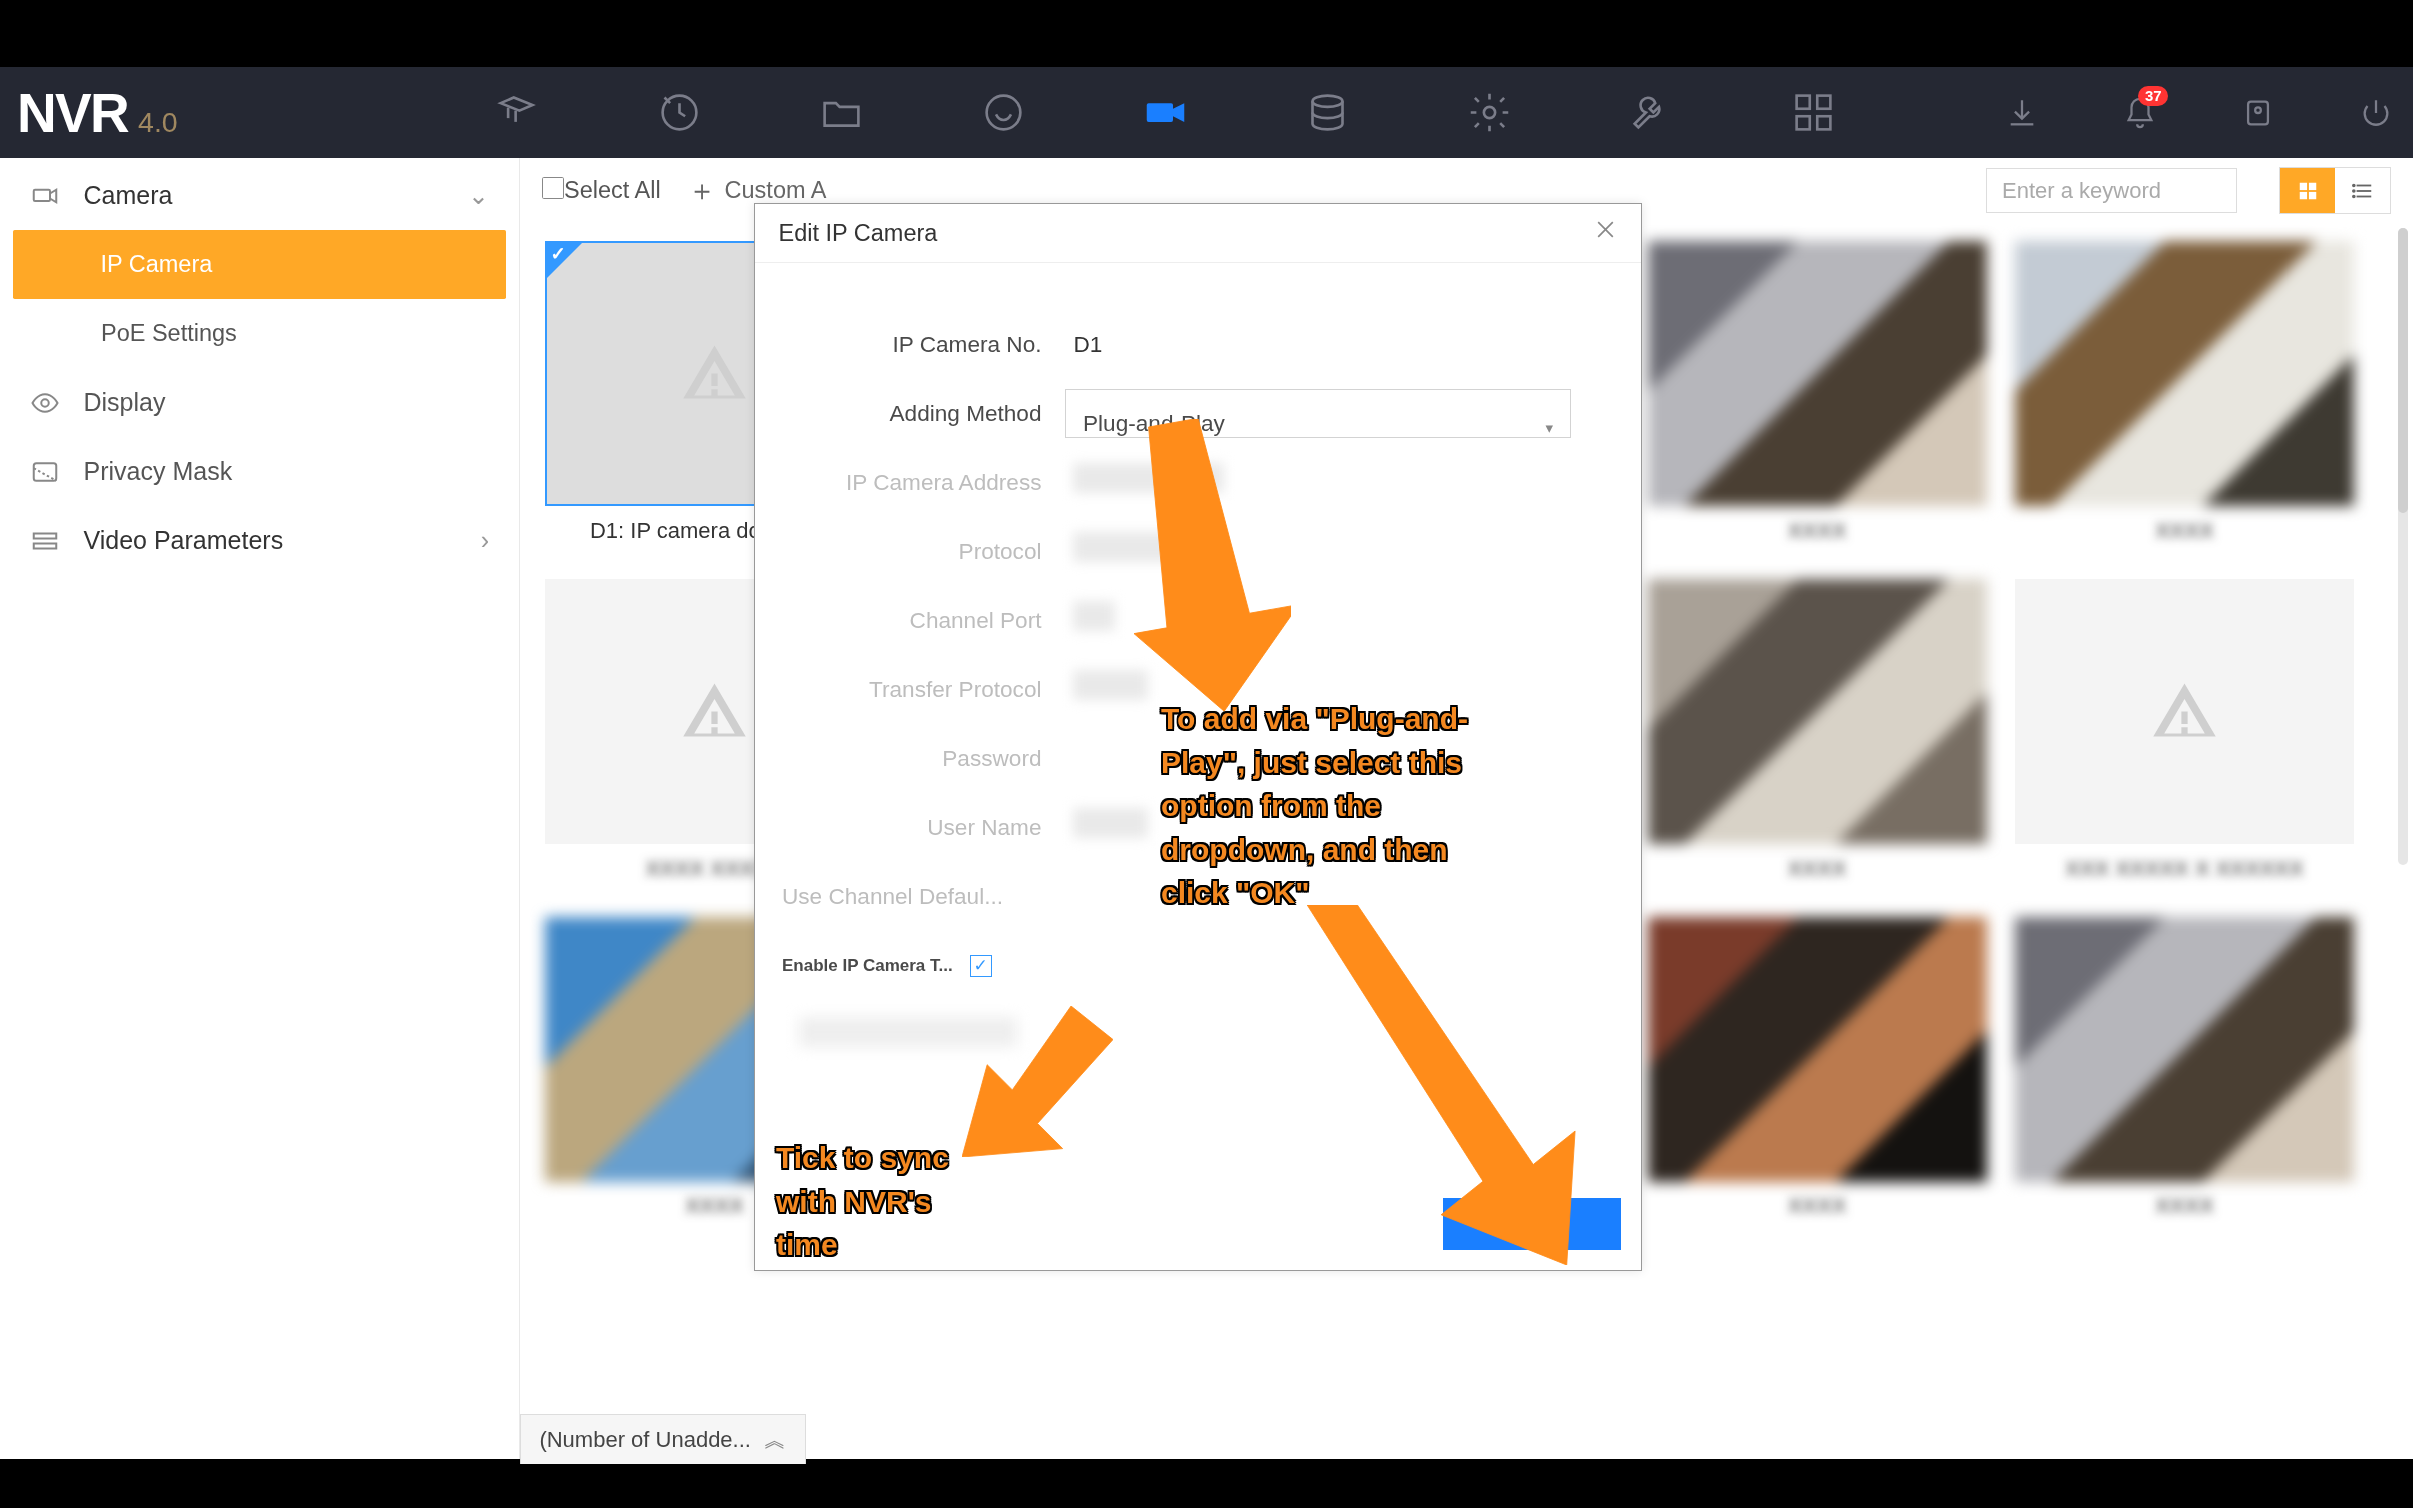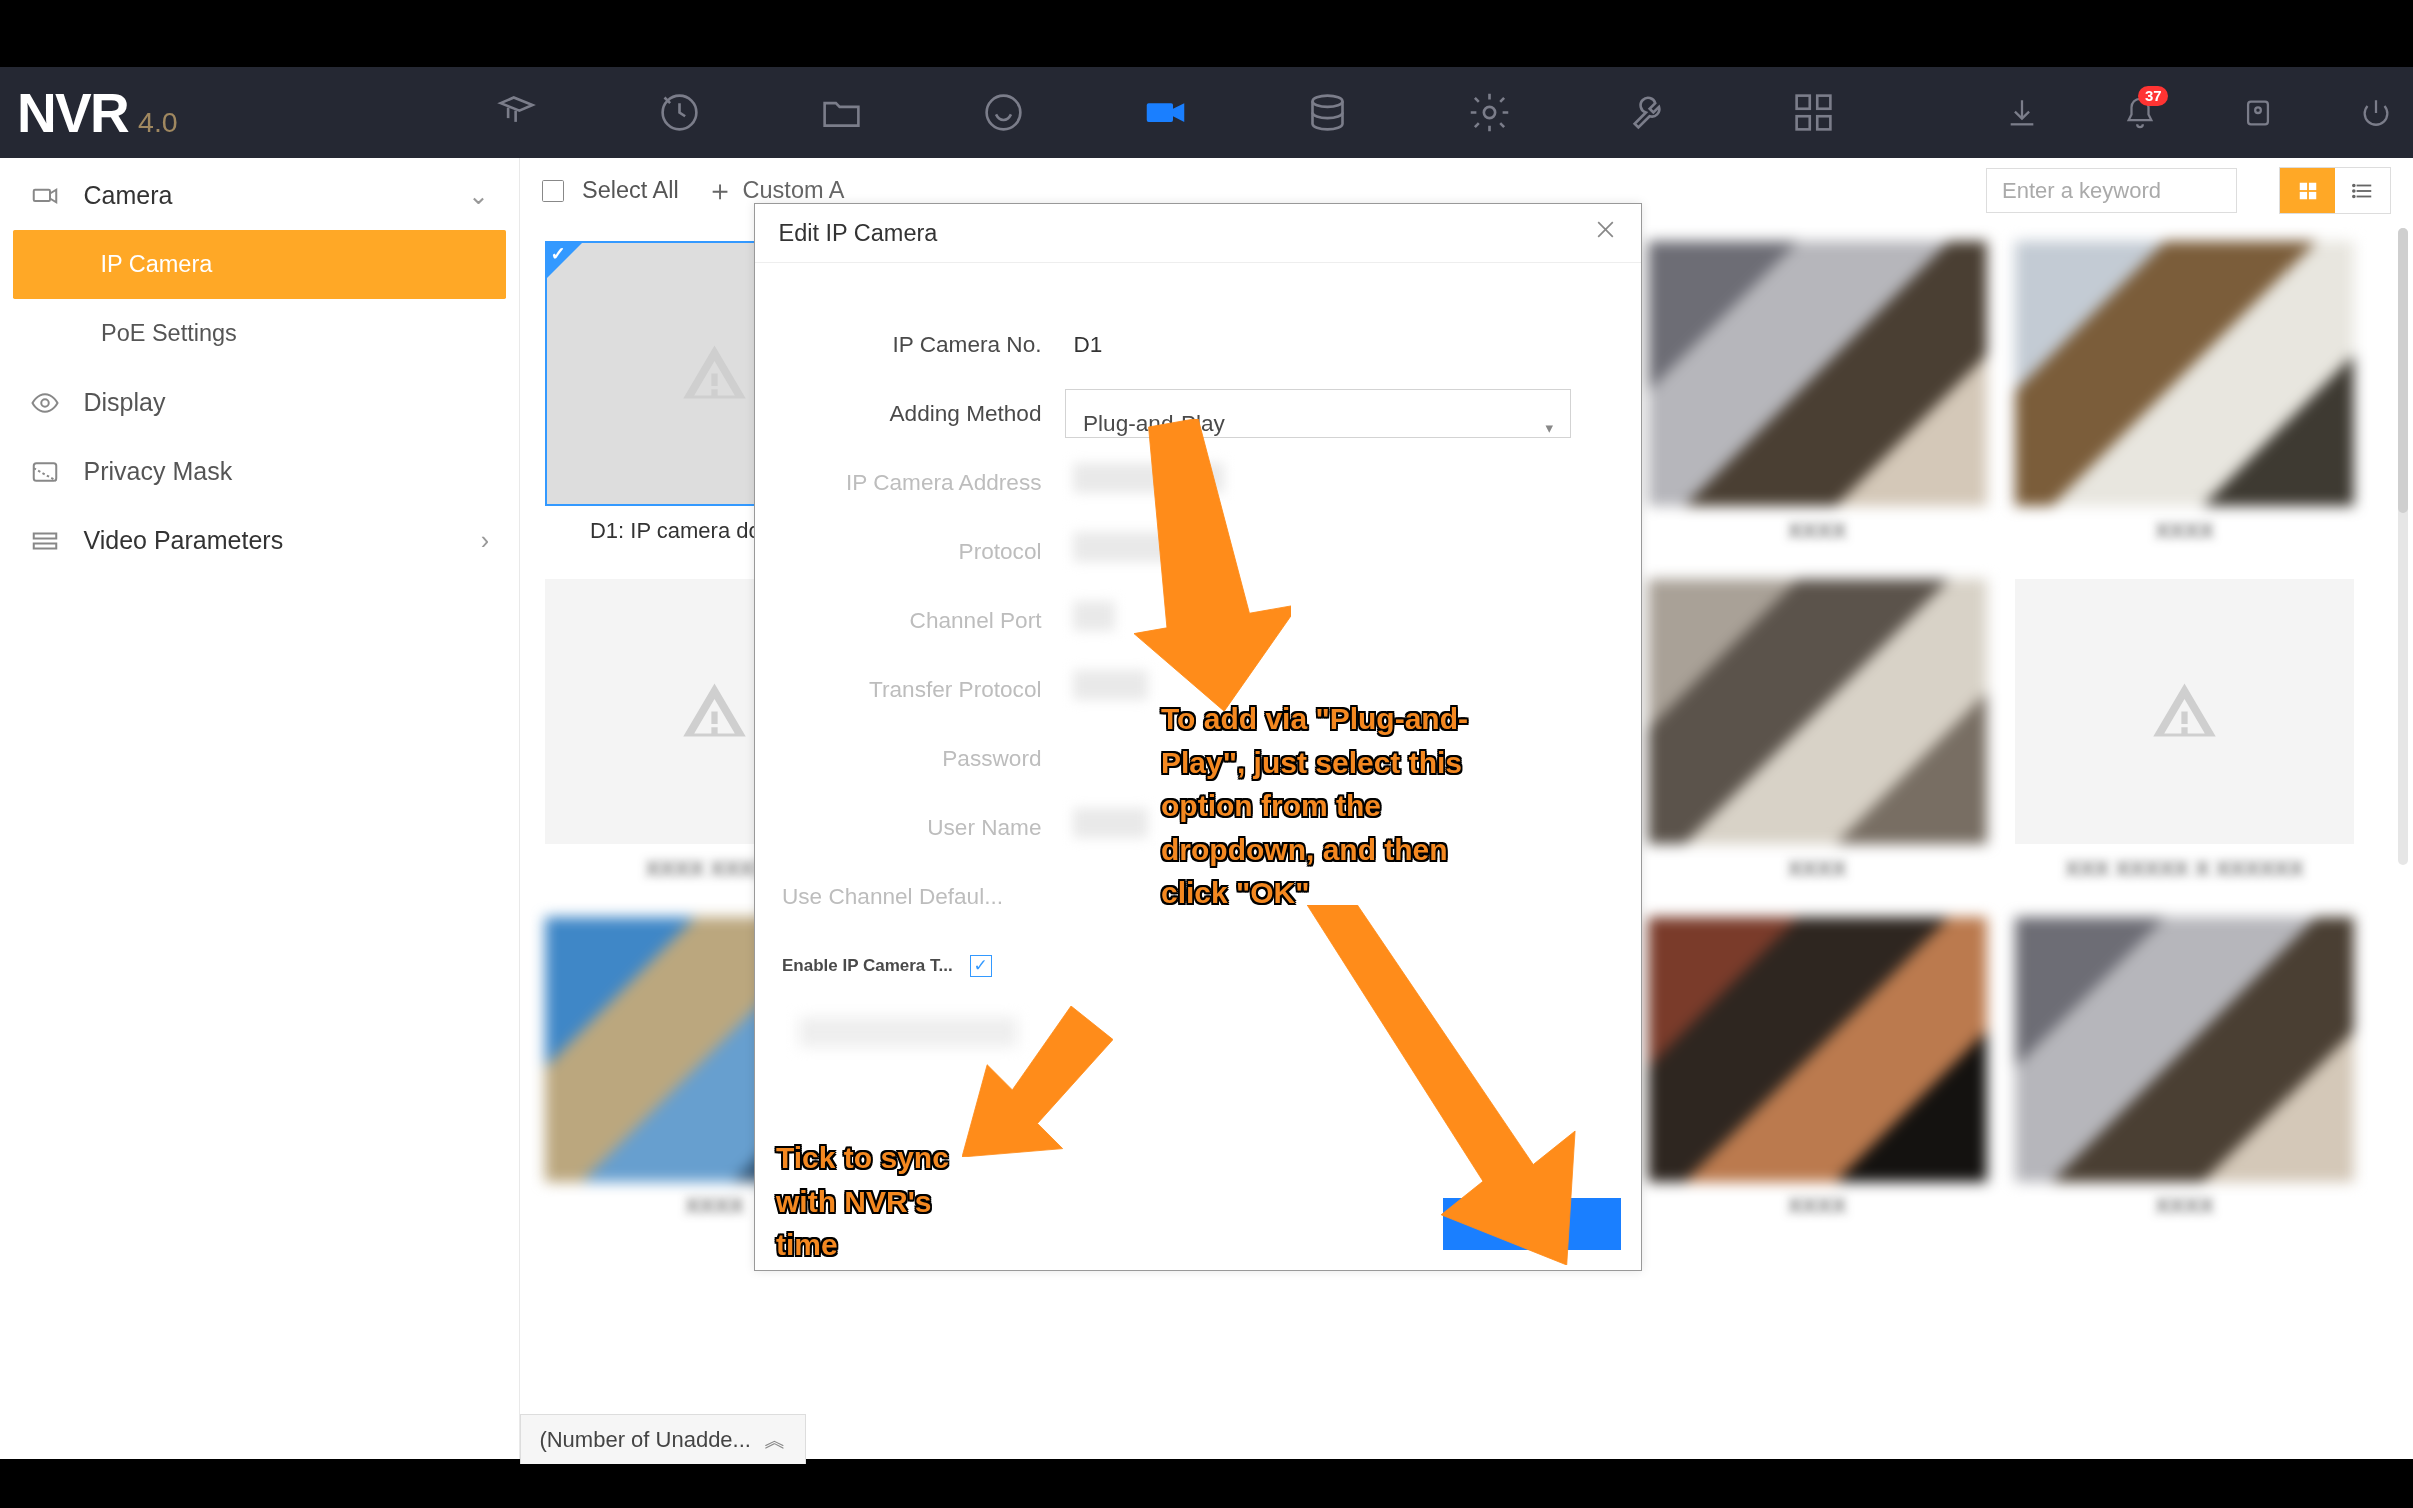--- a/index.html
+++ b/index.html
@@ -36,21 +36,21 @@
 .side-row .sico { width: 30px; height: 30px; color: #888; display:flex; }
 .side-row .sico svg { width: 30px; height: 30px; }
 .side-row.top { justify-content: space-between; color: #333; }
 .side-row.top .left { display: flex; align-items: center; gap: 23.5px; }
 .side-row.sub { padding-left: 101px; font-size: 23.5px; }
 .side-row.sub.active { background: #ffa826; color: #fff; margin: 0 13.4px; border-radius: 1.7px; padding-left: 87px; }
 .side-row .chev { color: #999; }
 
 .content { flex: 1; display: flex; flex-direction: column; min-width: 0; position: relative; }
 .toolbar { height: 65px; display: flex; align-items: center; padding: 0 22px; gap: 27px; }
-.selall { display: flex; align-items: center; gap: 18px; color: #555; font-size: 23.5px; }
+.selall { display: flex; gap: 0; color: #555; font-size: 23.5px; }
 .selall .cbox { width: 22px; height: 22px; border: 1.7px solid #888; border-radius: 1.7px; }
 .custom-add { display:flex; align-items:center; color:#666; font-size: 23.5px; gap: 8.4px; }
 .custom-add .plus { font-size: 28.5px; color:#666; }
 
 .searchbox { margin-left: auto; width: 251px; height: 45px; border:0.8px solid #ddd; display:flex; align-items:center; padding:0 15px; color:#aaa; font-size:22px; }
 .viewbtns { display:flex; margin-left: 15px; border:0.8px solid #ddd; }
 .viewbtns div { width: 55px; height: 45px; display:flex; align-items:center; justify-content:center; color:#666; }
 .viewbtns div.active { background:#ffa826; color:#fff; }
 
 .grid-scroll { flex:1; overflow:hidden; padding: 18.4px 25px; position:relative; }

